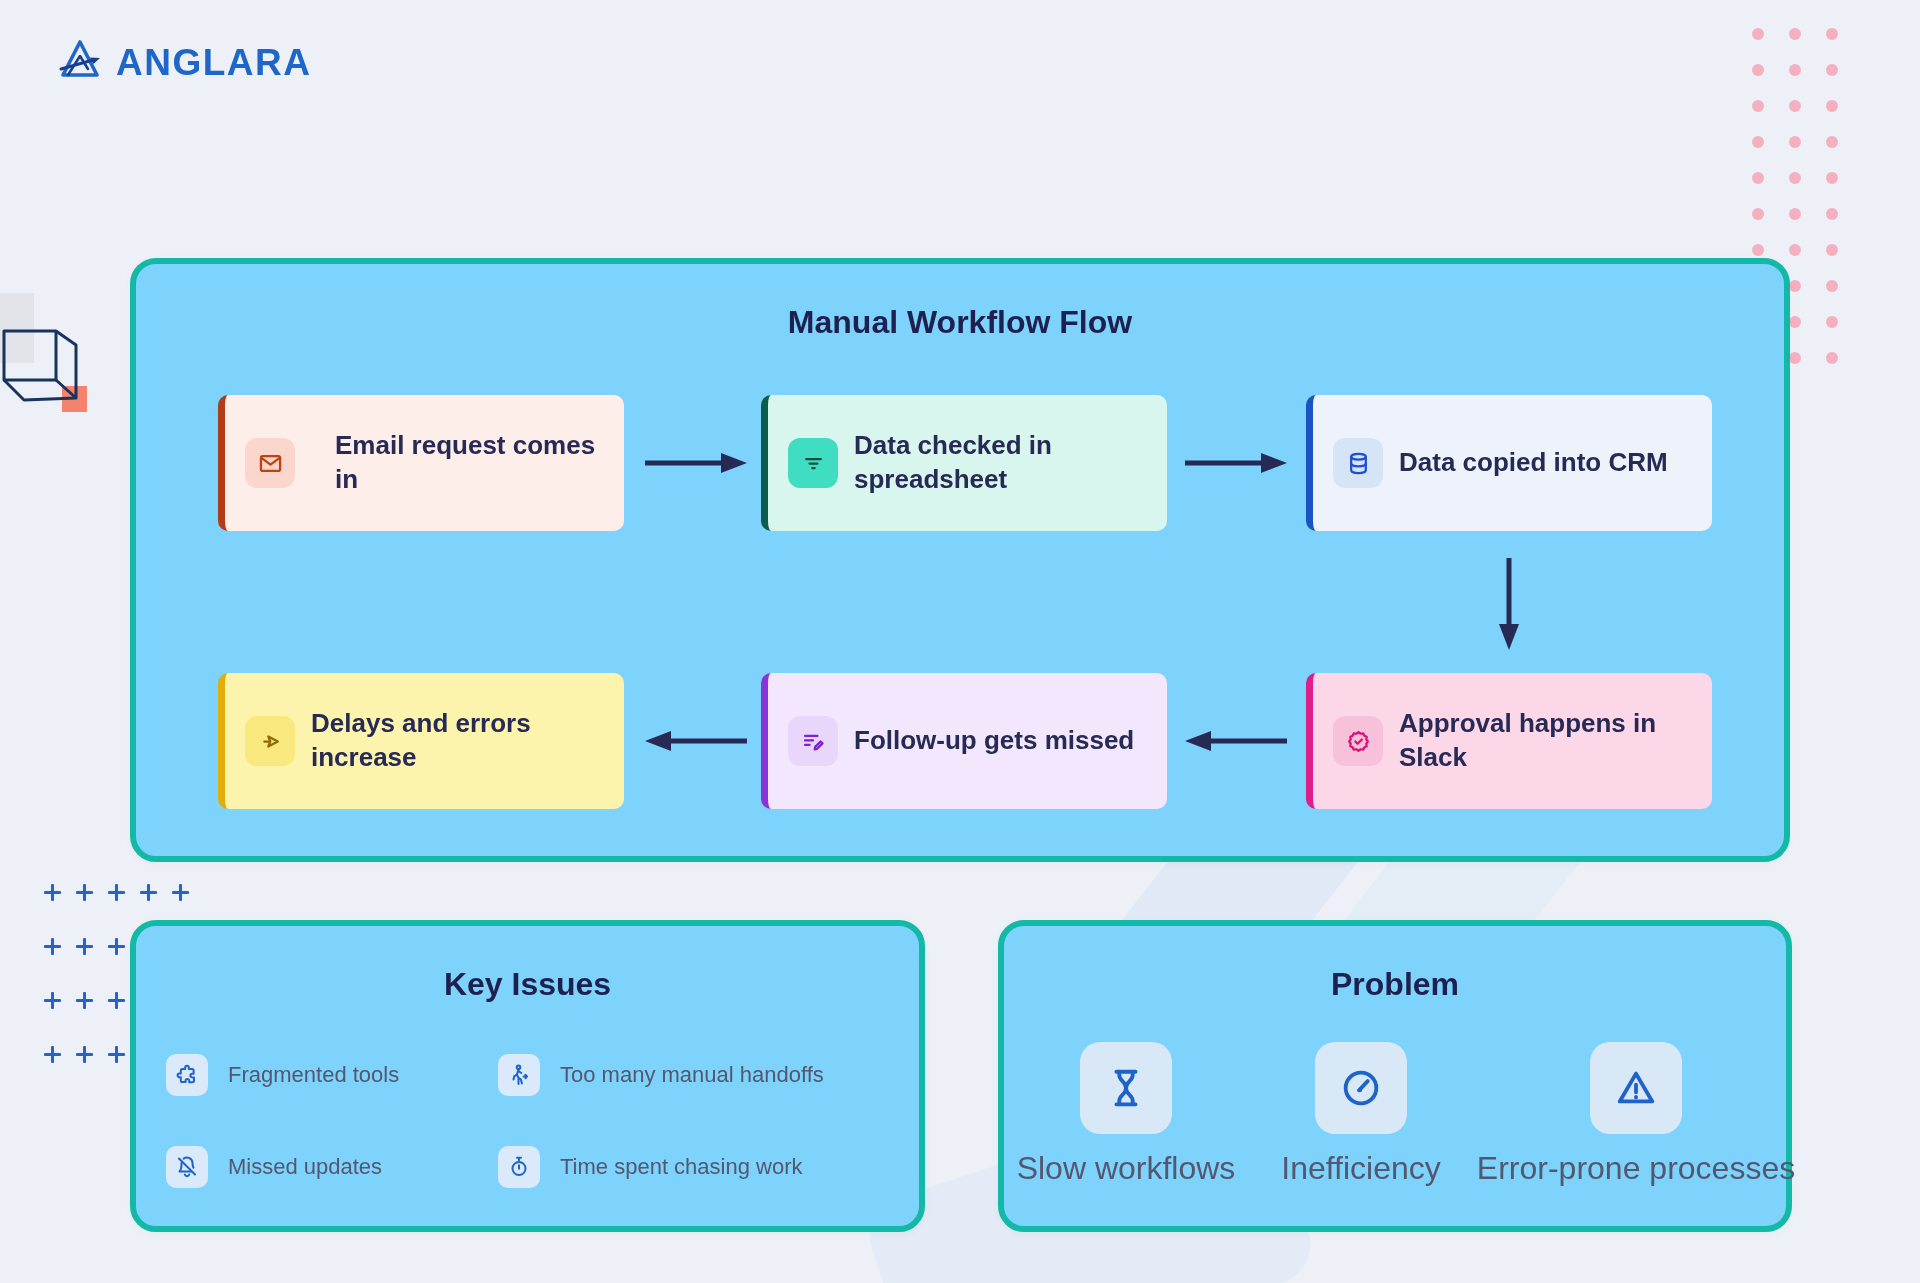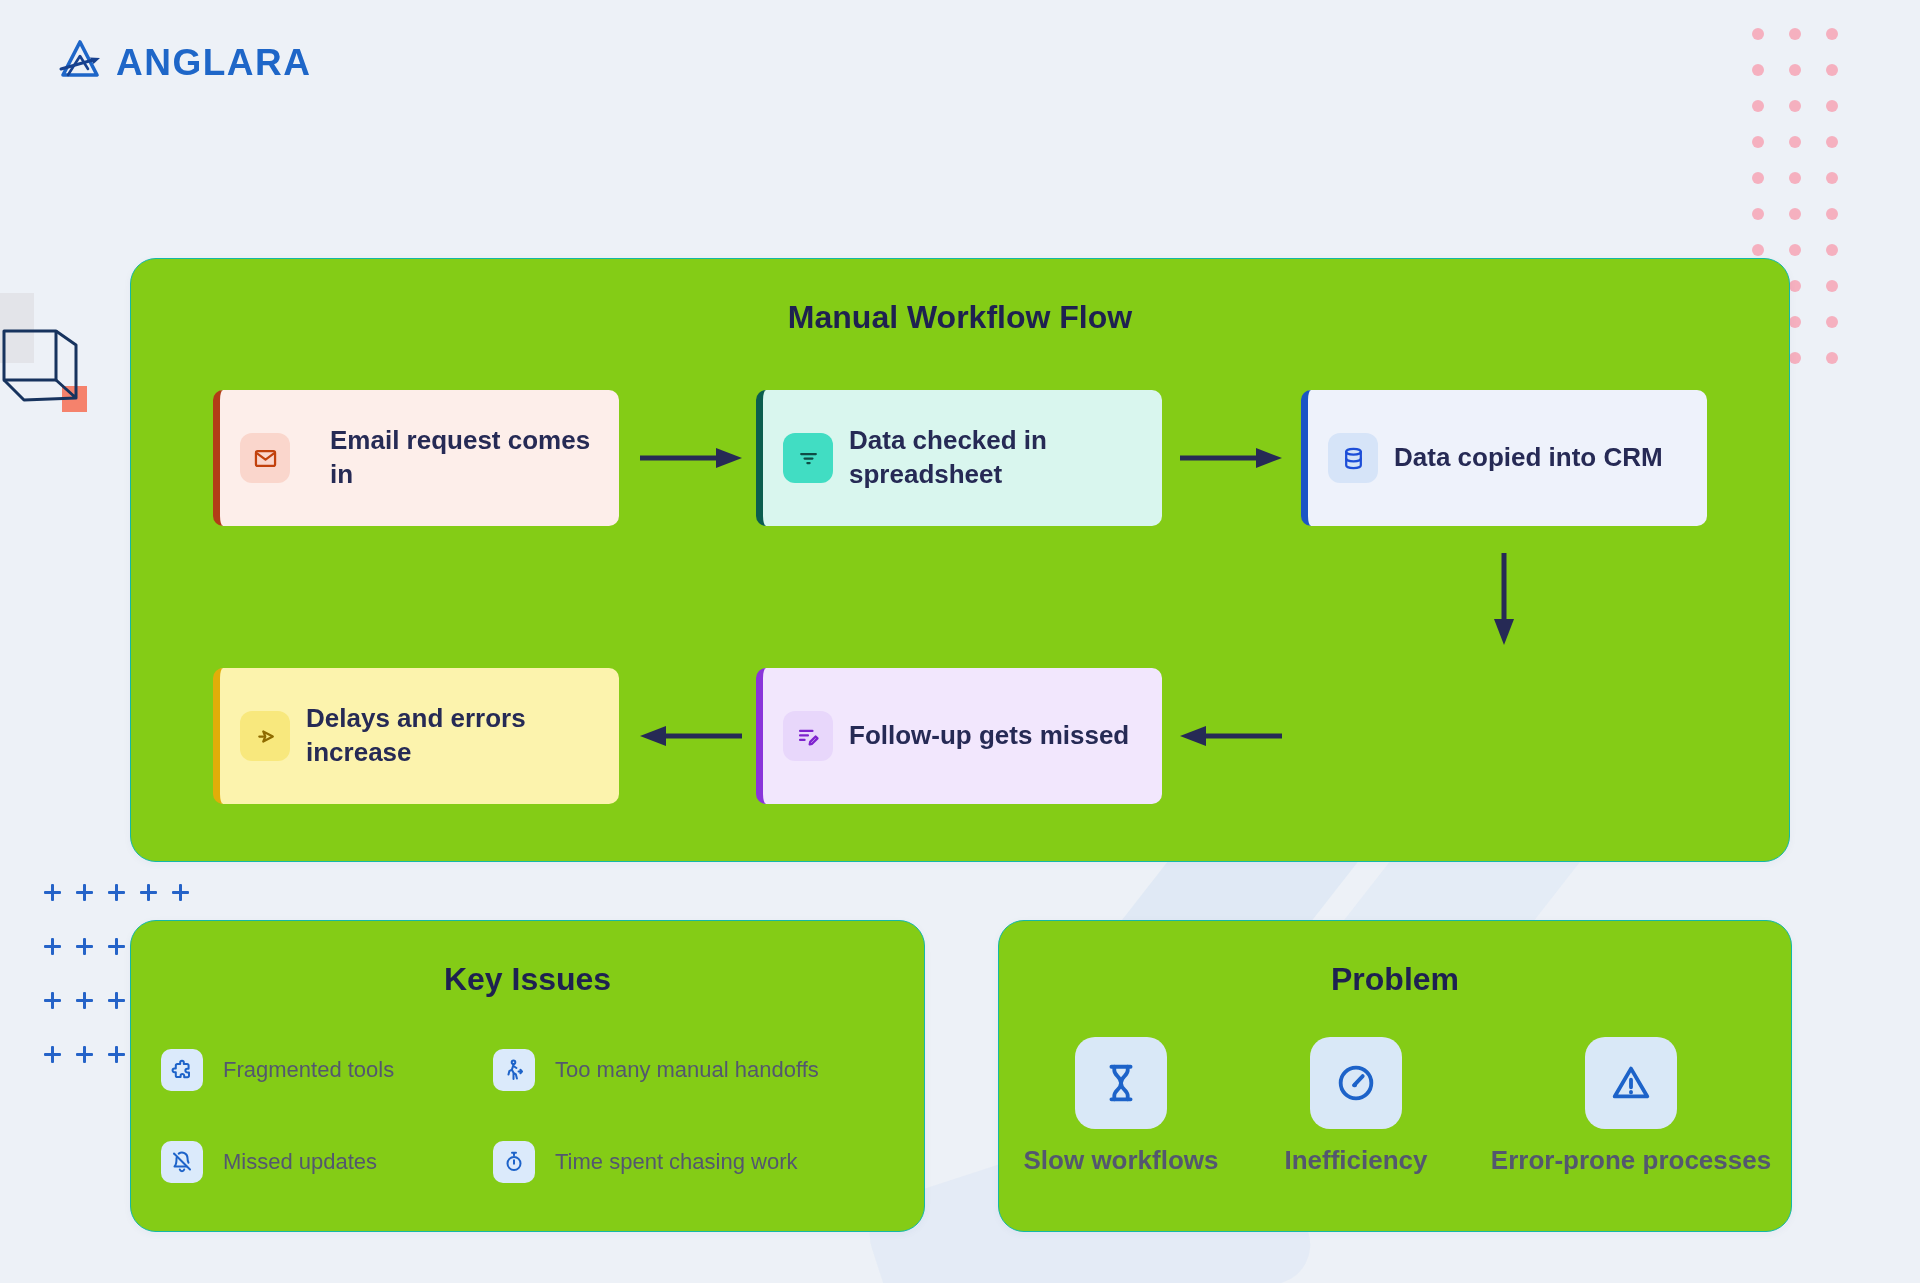--- a/index.html
+++ b/index.html
@@ -30,21 +30,21 @@
   .wm1 { left:1150px; top:660px; width:150px; height:500px; transform:rotate(38deg); }
   .wm2 { left:1380px; top:620px; width:150px; height:560px; transform:rotate(38deg); background:rgba(203,221,243,0.28); }
   .wm3 { left:880px; top:1140px; width:420px; height:200px; transform:rotate(-18deg); background:rgba(203,221,243,0.25); }
 
   
   .logo { position:absolute; left:56px; top:36px; display:flex; align-items:flex-end; gap:12px; z-index:3; }
   .logo-text { font-size:37px; font-weight:800; letter-spacing:1.5px; color:#1e66c8; }
   .page-title { position:absolute; left:0; top:150px; width:1920px; text-align:center; font-size:45px; font-weight:700; color:#1e2150; z-index:3; }
 
   
-  .card { position:absolute; background:#84cc16; border:1px solid #14b8a6; border-radius:26px; box-shadow:0 2px 8px rgba(30,40,90,0.04); z-index:1; }
+  .card { position:absolute; background:#7dd3fc; border:6px solid #14b8a6; border-radius:26px; box-shadow:0 2px 8px rgba(30,40,90,0.04); z-index:1; }
   .flow-card { left:130px; top:258px; width:1660px; height:604px; }
   .issues-card { left:130px; top:920px; width:795px; height:312px; }
   .outcome-card { left:998px; top:920px; width:794px; height:312px; }
   .section-title { text-align:center; margin-top:40px; font-size:32px; font-weight:700; color:#1e2150; }
 
   
   .step { position:absolute; width:406px; height:136px; border-radius:10px; background:var(--bg); border-left:7px solid var(--accent); display:flex; align-items:center; padding-left:20px; gap:16px; }
   .step .tile { flex:0 0 auto; width:50px; height:50px; border-radius:12px; background:var(--icon-bg); color:var(--icon-color); display:flex; align-items:center; justify-content:center; }
   .step .tile svg { width:27px; height:27px; }
   .step-label { font-size:26px; font-weight:700; color:#262a55; line-height:1.3; max-width:295px; }
@@ -62,21 +62,21 @@
   .issue-tile { width:42px; height:42px; border-radius:10px; background:#dbeafb; color:#1d63c9; display:flex; align-items:center; justify-content:center; }
   .issue-tile svg { width:24px; height:24px; }
   .issue-label { font-size:22px; font-weight:500; color:#53576f; white-space:nowrap; }
 
   
   .outcome-row { position:absolute; left:12px; top:116px; width:770px; display:flex; justify-content:space-between; }
   .outcome-item { display:flex; flex-direction:column; align-items:center; }
   .oi-1 { width:220px; } .oi-2 { width:190px; } .oi-3 { width:300px; }
   .outcome-tile { width:92px; height:92px; border-radius:20px; background:#d9e8f7; color:#1d63c9; display:flex; align-items:center; justify-content:center; }
   .outcome-tile svg { width:46px; height:46px; }
-  .outcome-label { margin-top:16px; font-size:26px; font-weight:700; color:#53576f; white-space:nowrap; }
+  .outcome-label { margin-top:16px; font-size:32px; font-weight:400; color:#53576f; white-space:nowrap; }
 
   svg.icon { fill:none; stroke:currentColor; stroke-width:2; stroke-linecap:round; stroke-linejoin:round; }
 </style>
 </head>
 <body>
 
 <div class="canvas">
 
   <div class="decor watermark wm1"></div>
   <div class="decor watermark wm2"></div>
@@ -187,20 +187,29 @@
       <span class="tile">
         <svg class="icon" viewBox="0 0 24 24">
             <ellipse cx="12" cy="6" rx="6.5" ry="2.5"></ellipse>
             <path d="M5.5 6v12c0 1.4 2.9 2.5 6.5 2.5s6.5-1.1 6.5-2.5V6"></path>
             <path d="M5.5 12c0 1.4 2.9 2.5 6.5 2.5s6.5-1.1 6.5-2.5"></path>
           </svg>
       </span>
       <span class="step-label">Data copied into CRM</span>
     </div>
 
+    <div class="step pos-r2c3" style="--bg: #fbd7e8; --accent: #e11d8c; --icon-bg: #f8c1db; --icon-color: #d61472;">
+      <span class="tile">
+        <svg class="icon" viewBox="0 0 24 24">
+            <path d="M12 3.7l1.9 1.4 2.3-.4 1 2.1 2.1 1-.4 2.3 1.4 1.9-1.4 1.9.4 2.3-2.1 1-1 2.1-2.3-.4-1.9 1.4-1.9-1.4-2.3.4-1-2.1-2.1-1 .4-2.3L3.7 12l1.4-1.9-.4-2.3 2.1-1 1-2.1 2.3.4z"></path>
+            <path d="M9.2 12l2 2 3.8-3.8"></path>
+          </svg>
+      </span>
+      <span class="step-label">Approval happens in Slack</span>
+    </div>
 
     <div class="step pos-r2c2" style="--bg: #f2e7fd; --accent: #8a35da; --icon-bg: #e8d7fb; --icon-color: #7e22ce;">
       <span class="tile">
         <svg class="icon" viewBox="0 0 24 24">
             <path d="M4.5 7h11M4.5 11h7M4.5 15h4"></path>
             <path d="M13.5 16.8l4.8-4.8 1.7 1.7-4.8 4.8-2.2.5z"></path>
           </svg>
       </span>
       <span class="step-label">Follow-up gets missed</span>
     </div>

